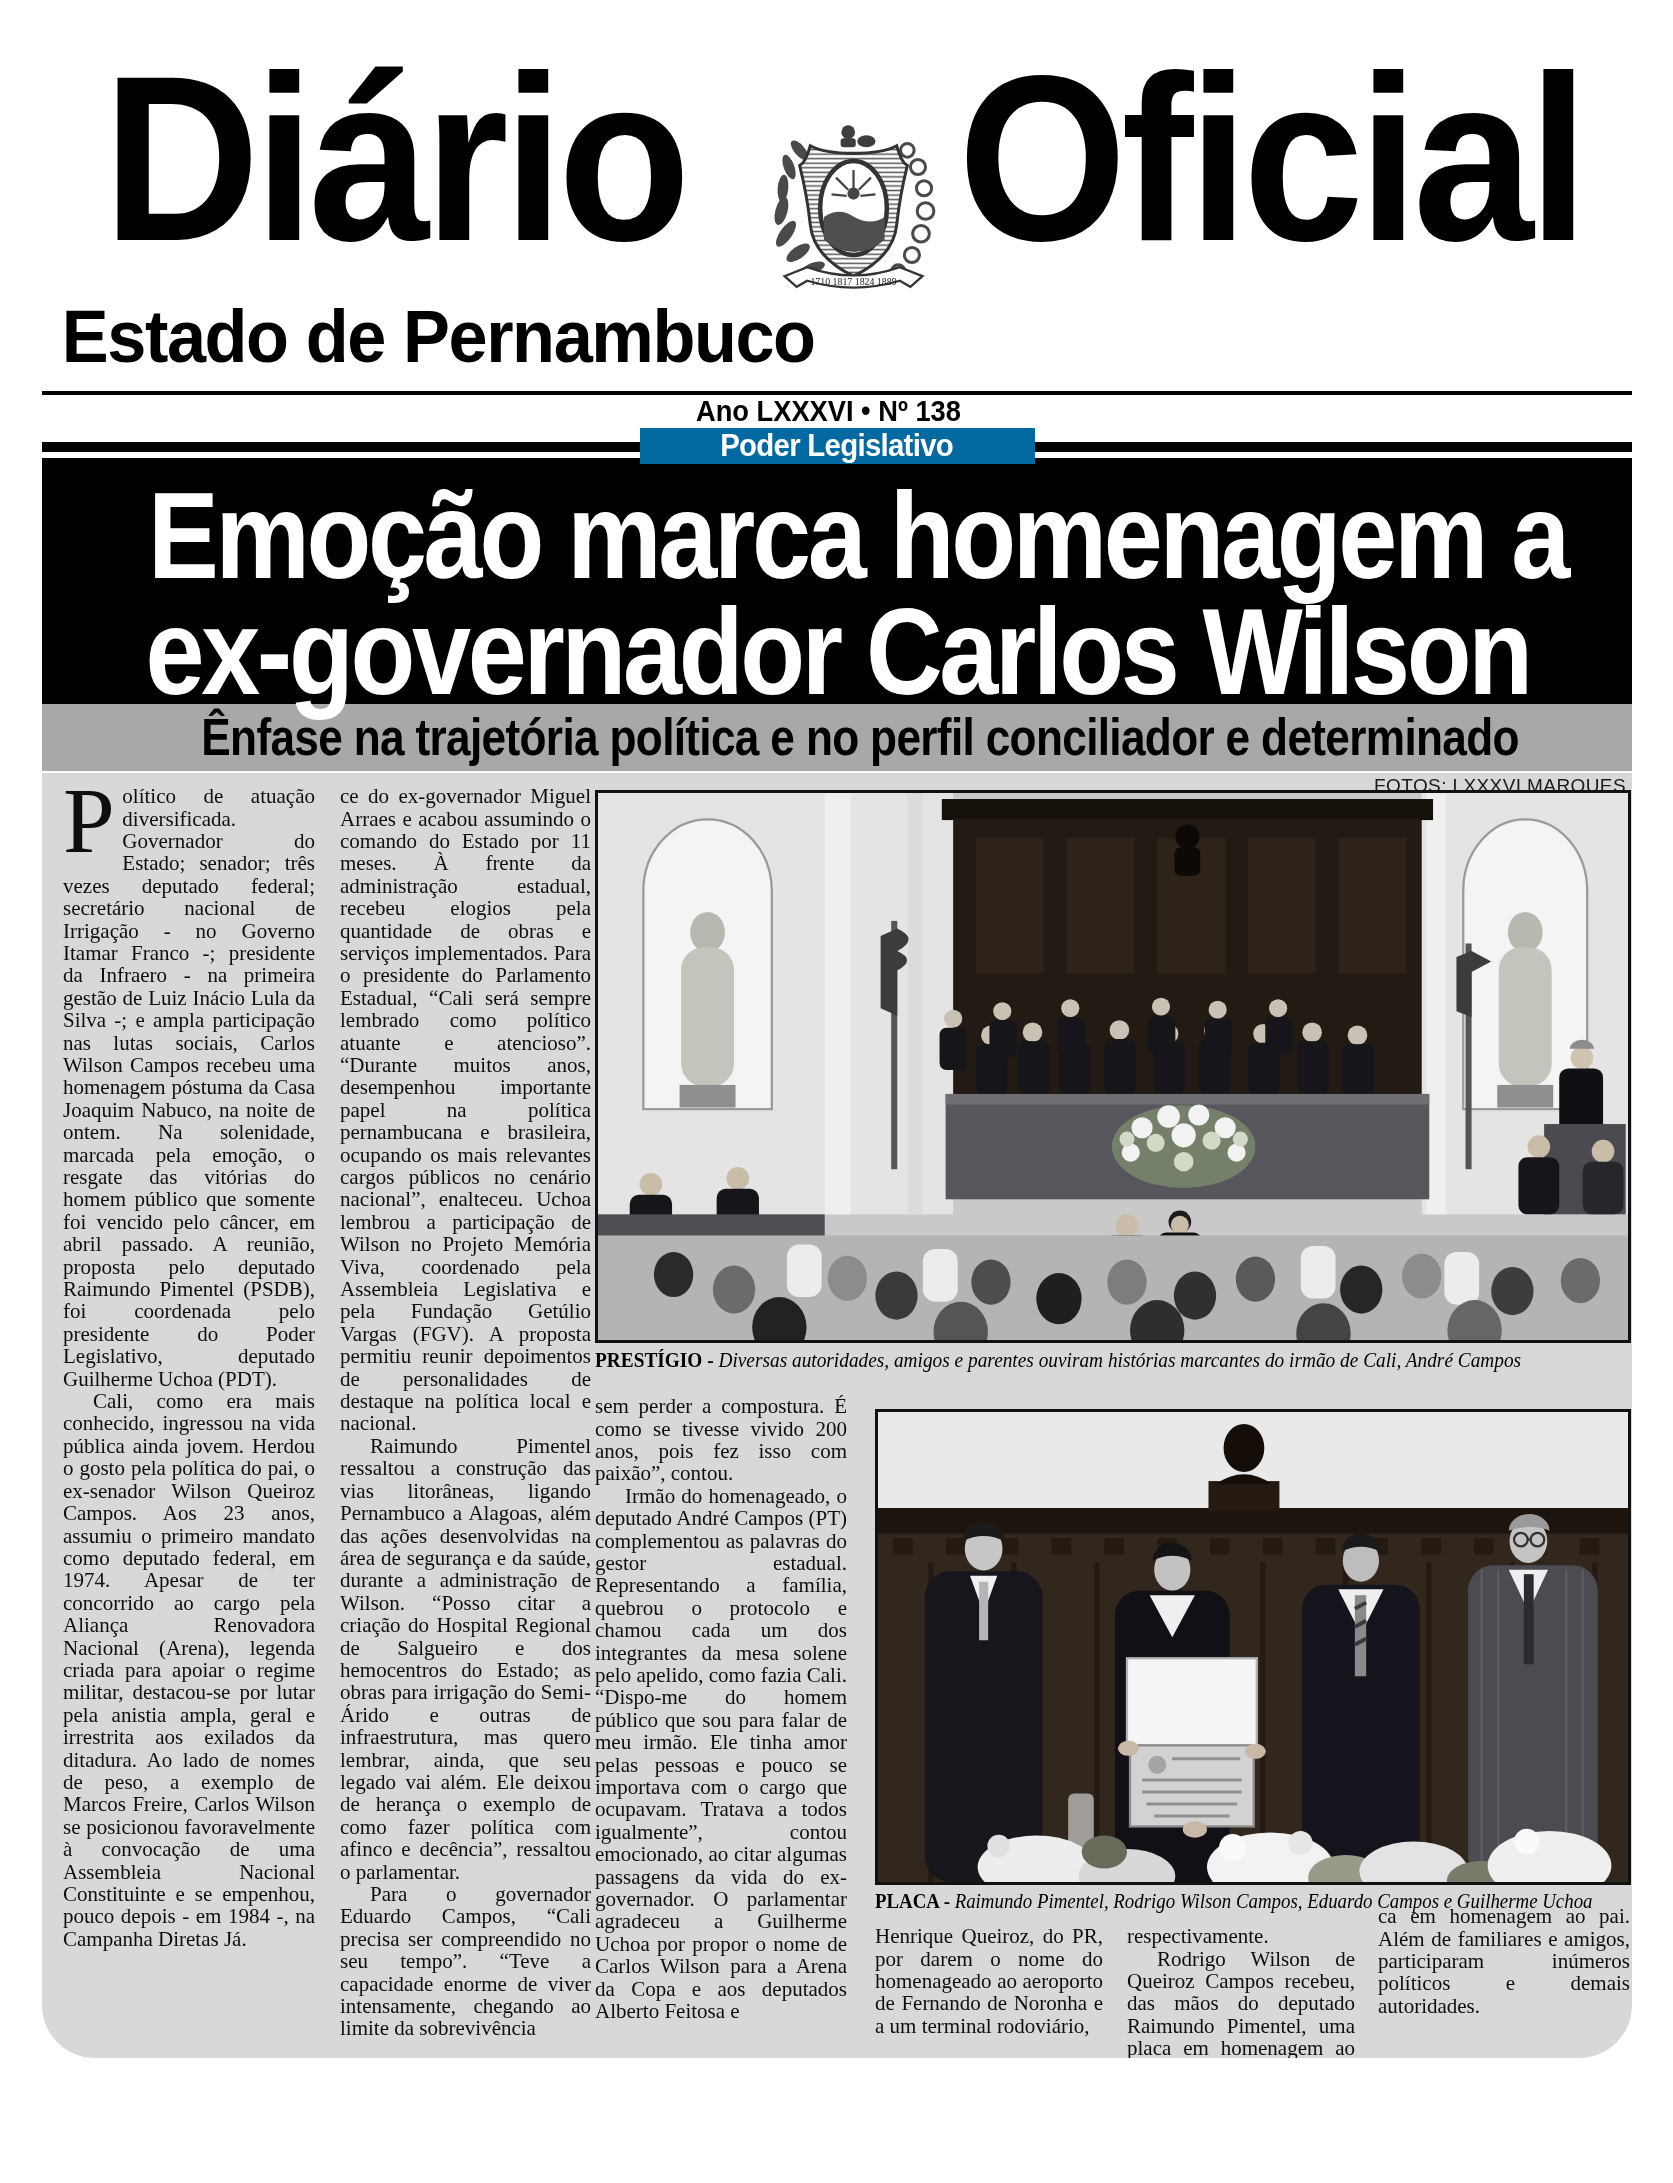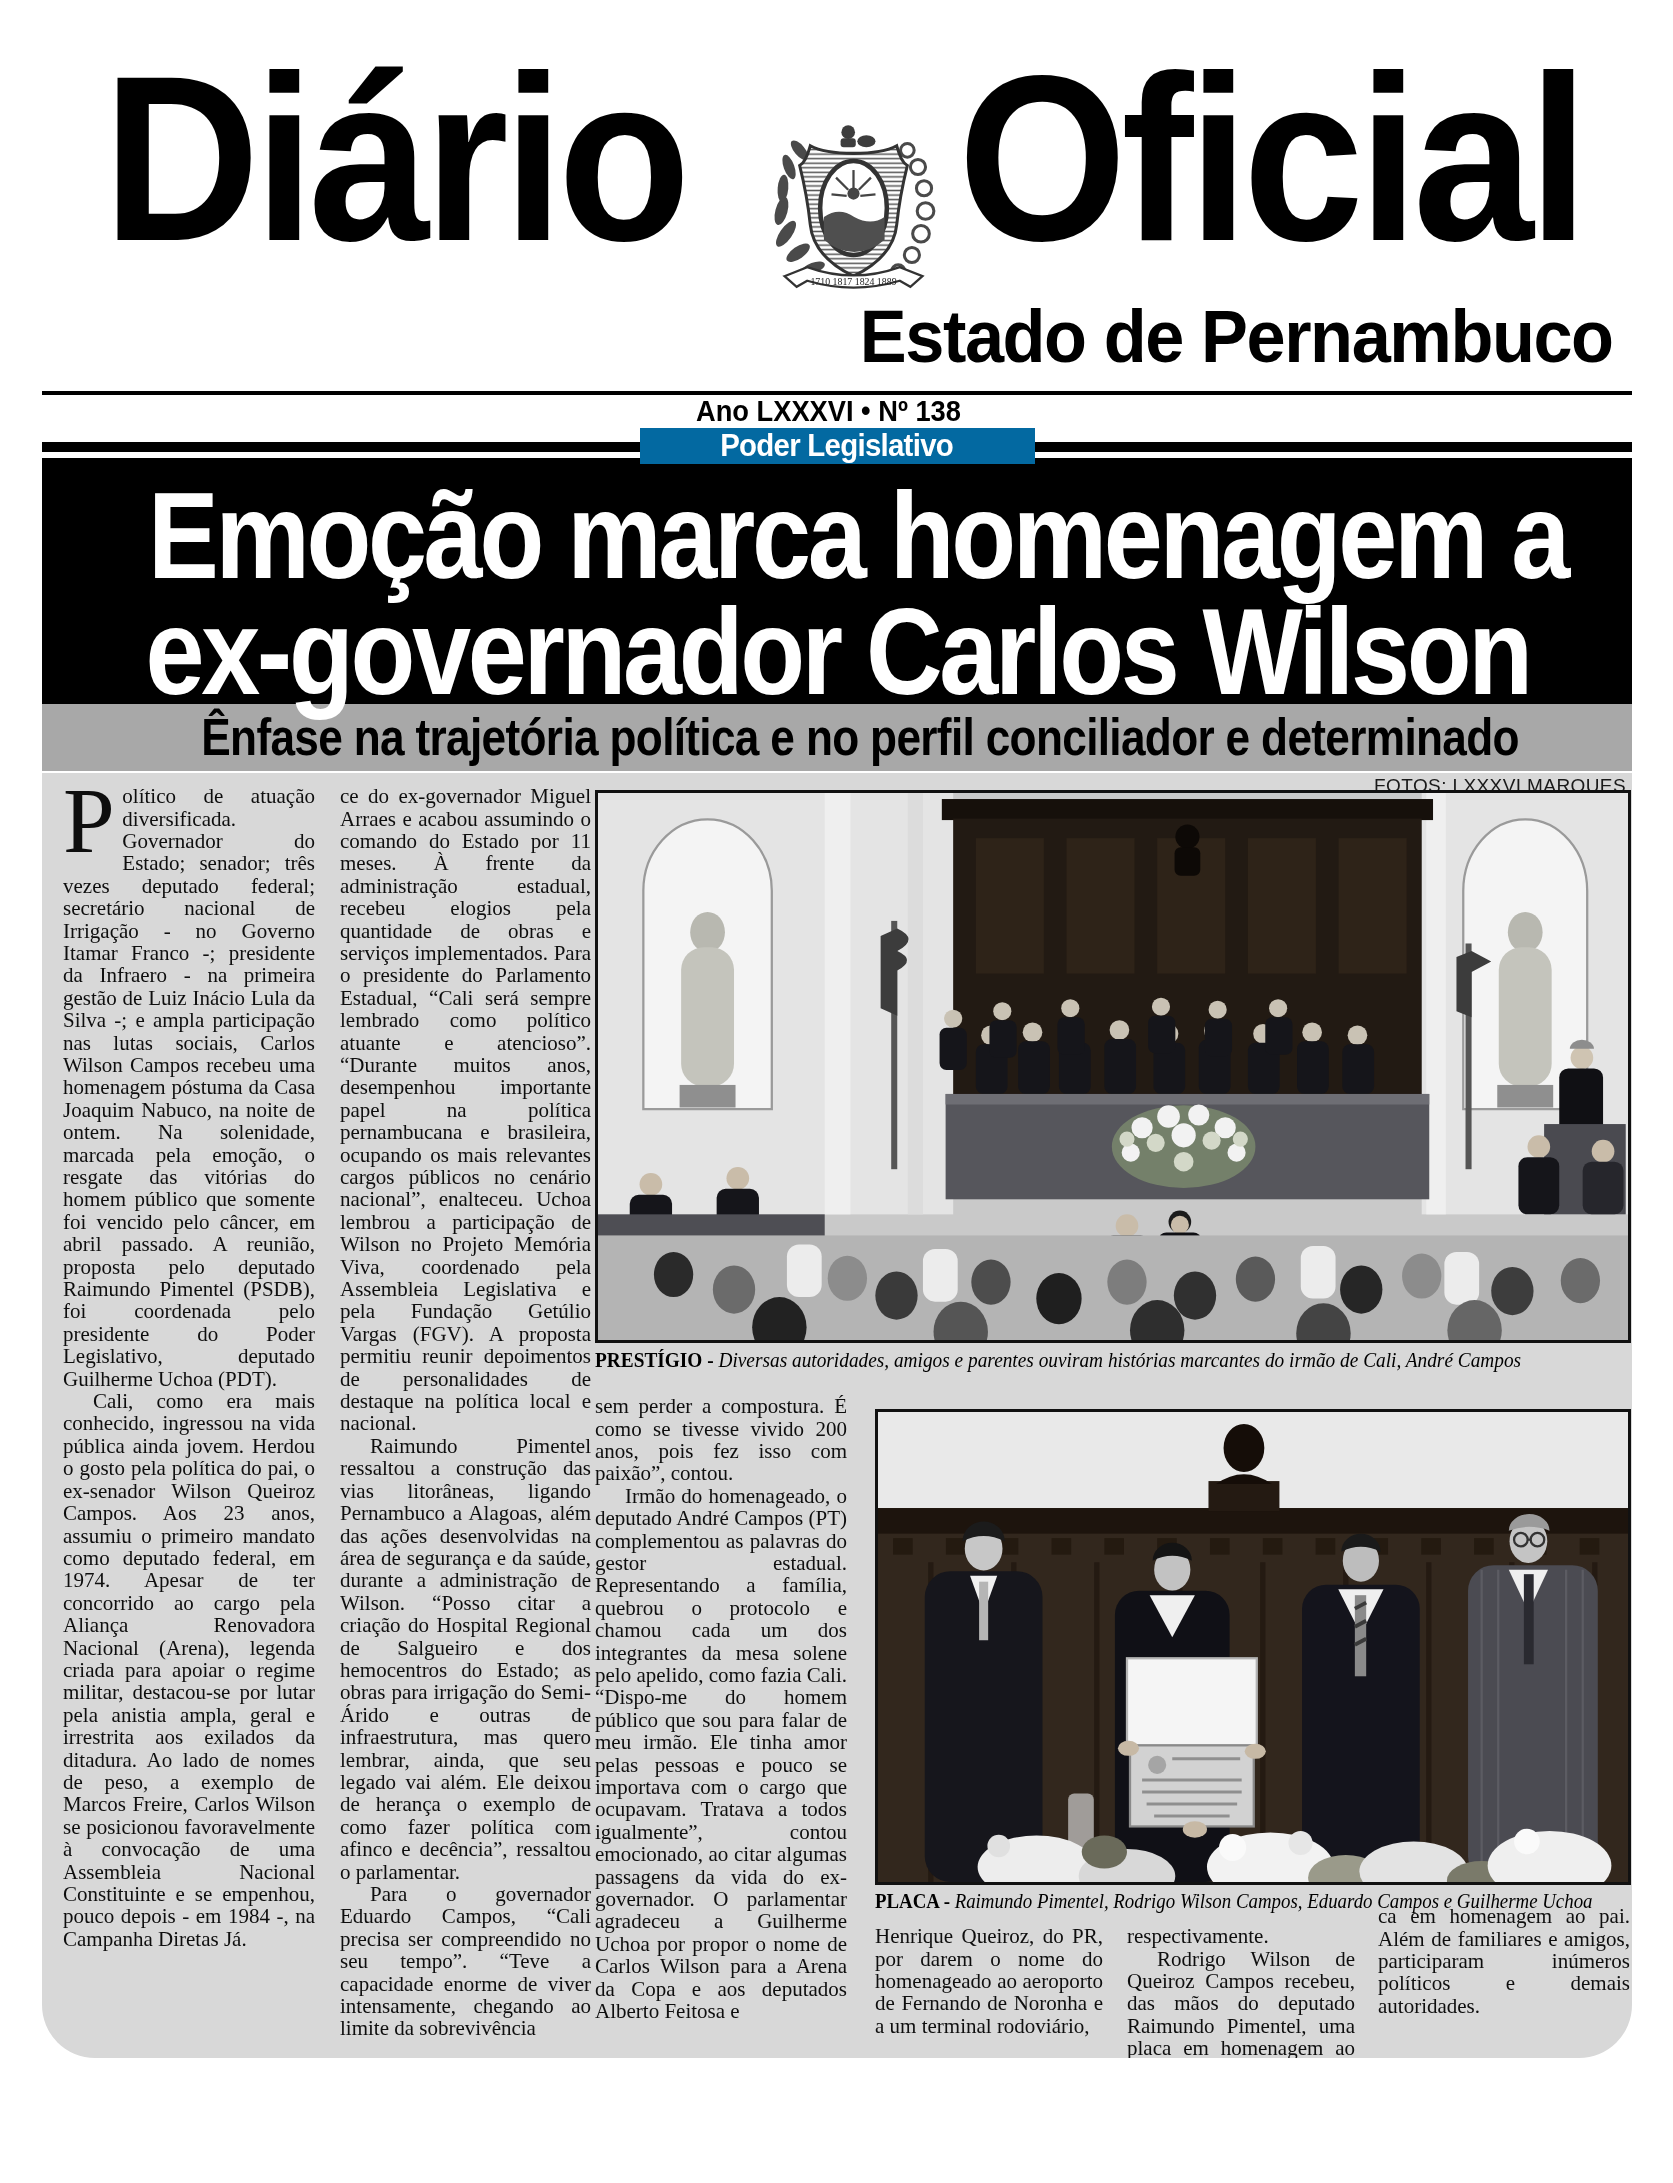--- a/index.html
+++ b/index.html
@@ -19,21 +19,21 @@
     font-family:"Liberation Sans",sans-serif;
     font-weight:bold;font-size:236px;line-height:1;
     letter-spacing:-6px;color:#000;
     transform:scaleX(0.92);transform-origin:left top;
     white-space:nowrap;
   }
   .mast-word.left{left:61px;}
   .mast-word.right{left:916px;}
   .crest{position:absolute;left:721px;top:120px;width:181px;height:182px;}
   .mast-subtitle{
-    position:absolute;left:0;right:0;top:298px;text-align:right;
+    position:absolute;left:0;right:0;top:298px;text-align:left;
     font-family:"Liberation Sans",sans-serif;font-weight:bold;
     font-size:74px;line-height:1.05;color:#000;letter-spacing:-1.5px;
   }
   .mast-subtitle>span{display:inline-block;transform:scaleX(0.95);}
   
   .rule-thin{height:3.8px;background:#000;}
   .dateline{
     height:47px;display:flex;align-items:center;justify-content:space-between;
     font-family:"Liberation Sans",sans-serif;font-weight:bold;font-size:29px;color:#000;flex-direction:column;
   }

